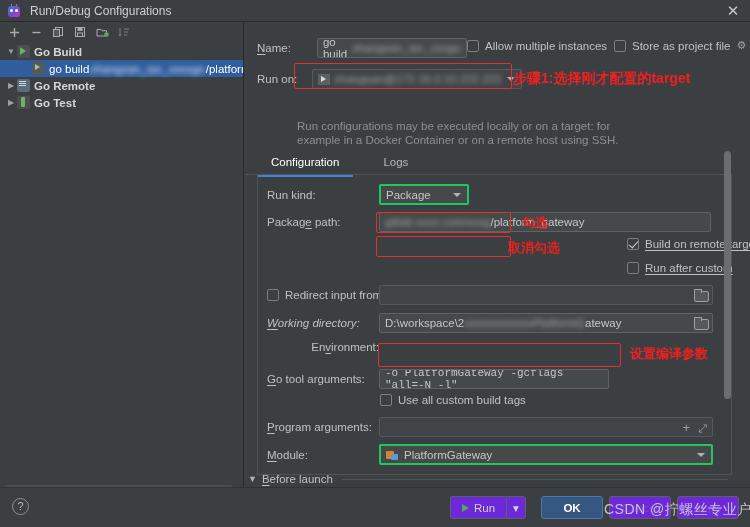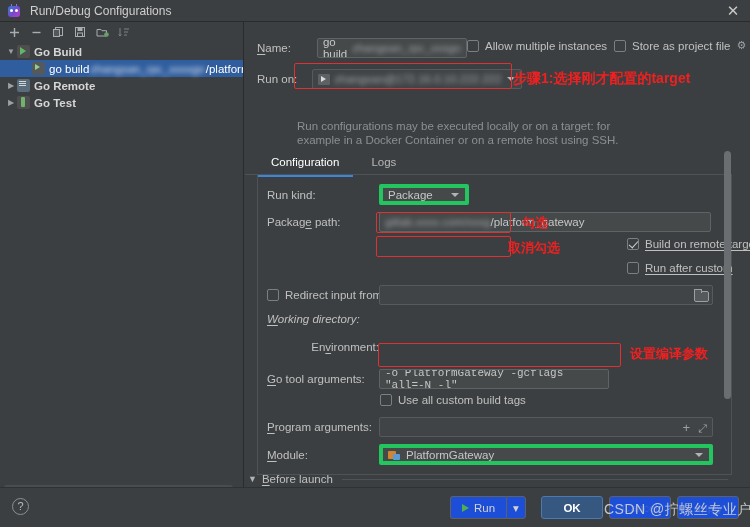--- a/index.html
+++ b/index.html
@@ -125,34 +125,34 @@
     content: ""; position: absolute; left: 3px; top: 0px; width: 4px; height: 8px;
     border: solid #d2d2d2; border-width: 0 1.6px 1.6px 0; transform: rotate(42deg);
   }
   .gear {
     width: 12px; height: 12px; color: #9aa0a6; font-size: 11px; line-height: 12px;
     font-family: "DejaVu Sans", sans-serif; cursor: pointer;
   }
   .hinttext { color: #8a8f92; font-size: 11.5px; line-height: 14px; }
 
   
-  .tabs { position: absolute; left: 12px; top: 130px; display: flex; gap: 4px; }
+  .tabs { position: absolute; left: 12px; top: 130px; display: flex; gap: 16px; }
   .tab {
     padding: 4px 14px 7px 14px; font-size: 11.5px; color: #b6b6b6; cursor: pointer;
   }
   .tab.active { color: #ffffff; border-bottom: 2px solid #3d85d8; }
   .tabline { position: absolute; left: 0; right: 18px; top: 152px; height: 1px; background: #4f5355; }
 
   .formbox {
     position: absolute; left: 12px; top: 153px; right: 18px; height: 300px;
     border: 1px solid #4f5355; border-top: none;
   }
 
   .dropdown {
-    background: #45494a; border: 4px solid #22c55e; border-radius: 2px; height: 21px;
+    background: #45494a; border: 2px solid #22c55e; border-radius: 2px; height: 21px;
     display: flex; align-items: center; padding: 0 5px; color: #c6c6c6; font-size: 11.5px;
     position: relative; cursor: pointer;
   }
   .caret {
     position: absolute; right: 6px; top: 50%; margin-top: -2px;
     width: 0; height: 0; border-left: 4px solid transparent; border-right: 4px solid transparent;
     border-top: 4px solid #b0b4b6;
   }
   .folder-ico {
     position: absolute; right: 4px; top: 3px; width: 14px; height: 12px; cursor: pointer;
@@ -196,21 +196,21 @@
     position: absolute; left: 0; right: 0; bottom: 0; height: 40px;
     border-top: 1px solid #2f3133; background: #3c3f41;
   }
   .helpbtn {
     position: absolute; left: 12px; top: 10px; width: 17px; height: 17px; border-radius: 50%;
     border: 1px solid #8b9094; color: #b8bcbe; font-size: 11px; line-height: 15px; text-align: center;
     cursor: pointer;
   }
   .btn {
     position: absolute; height: 23px; border-radius: 3px; border: 1px solid #5d6164;
-    background: #1d4ed8; color: #d2d2d2; font-size: 11.5px;
+    background: #6d28d9; color: #d2d2d2; font-size: 11.5px;
     display: flex; align-items: center; justify-content: center; cursor: pointer;
   }
   .btn.primary { background: #365880; border-color: #4a7ab0; color: #ffffff; font-weight: bold; }
   .runbtn { left: 450px; top: 8px; width: 56px; gap: 5px; border-right: none; border-radius: 3px 0 0 3px; }
   .runarrow {
     width: 0; height: 0; border-left: 7px solid #4fae4f;
     border-top: 4.5px solid transparent; border-bottom: 4.5px solid transparent;
   }
   .rundrop { left: 506px; top: 8px; width: 20px; border-radius: 0 3px 3px 0; }
   .okbtn { left: 541px; top: 8px; width: 62px; }
@@ -391,20 +391,26 @@
       <div class="chk"></div>
       <span class="lbl" style="width:94px; display:inline-block;">Redirect input from:</span>
       <div class="field disabledish" style="width:334px;">
         <span></span>
         <span class="folder-ico"></span>
       </div>
     </div>
 
     <div class="rp-row" style="left:22px; top:291px; right:20px;">
       <span class="lbl" style="width:112px; display:inline-block;font-style:italic;"><span class="u">W</span>orking directory:</span>
+      <div class="field" style="width:334px;">
+        <span>D:\workspace\2</span>
+        <span class="blurtext">xxxxxxxxxxxxPlatformG</span>
+        <span>ateway</span>
+        <span class="folder-ico"></span>
+      </div>
     </div>
 
     <div class="rp-row" style="left:22px; top:319px; right:20px;">
       <span class="lbl" style="width:112px; display:inline-block;text-align:right;">En<span class="u">v</span>ironment:</span>
     </div>
 
     <div class="rp-row" style="left:22px; top:347px; right:20px;">
       <span class="lbl" style="width:112px; display:inline-block;"><span class="u">G</span>o tool arguments:</span>
       <div class="field" style="width:230px;">
         <span class="mono">-o PlatformGateway -gcflags "all=-N -l"</span>

